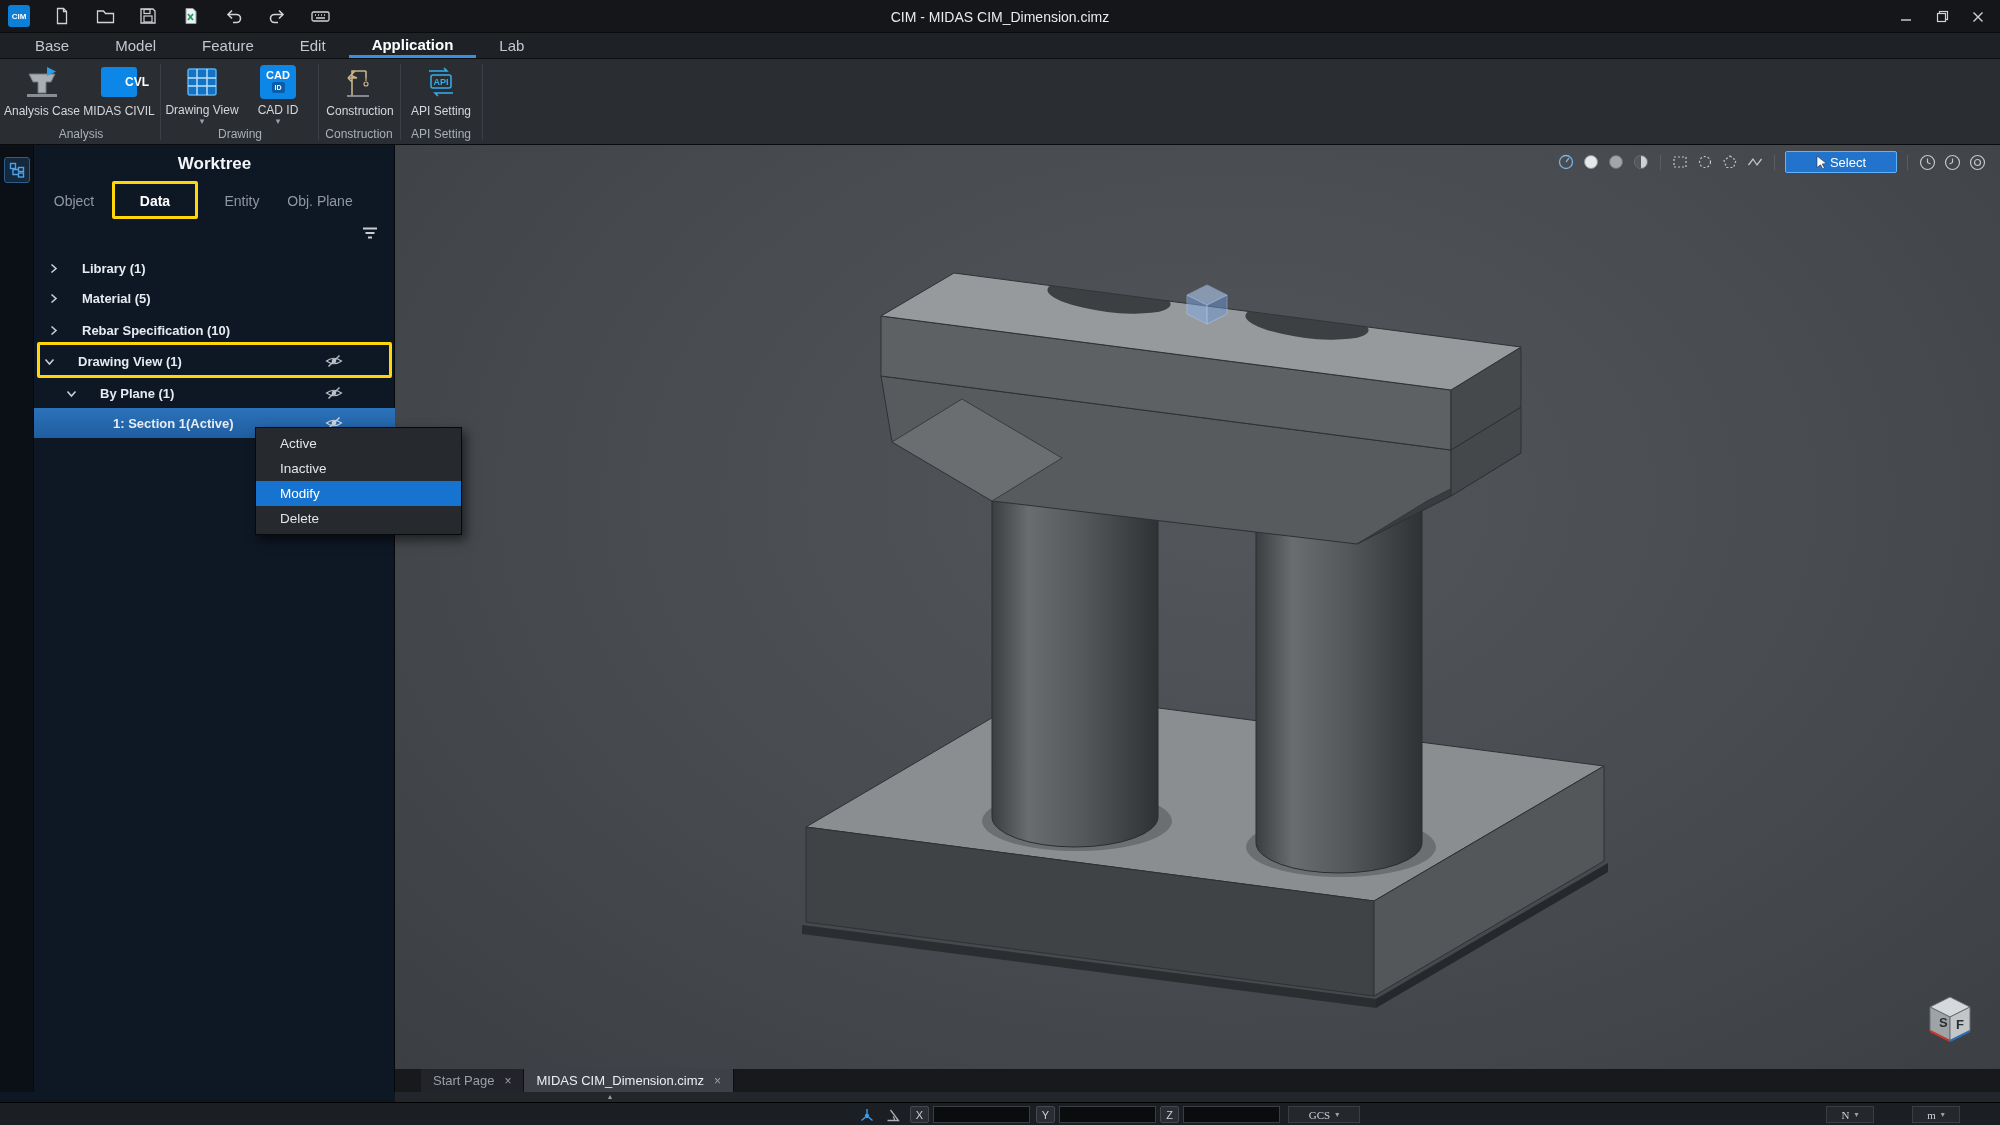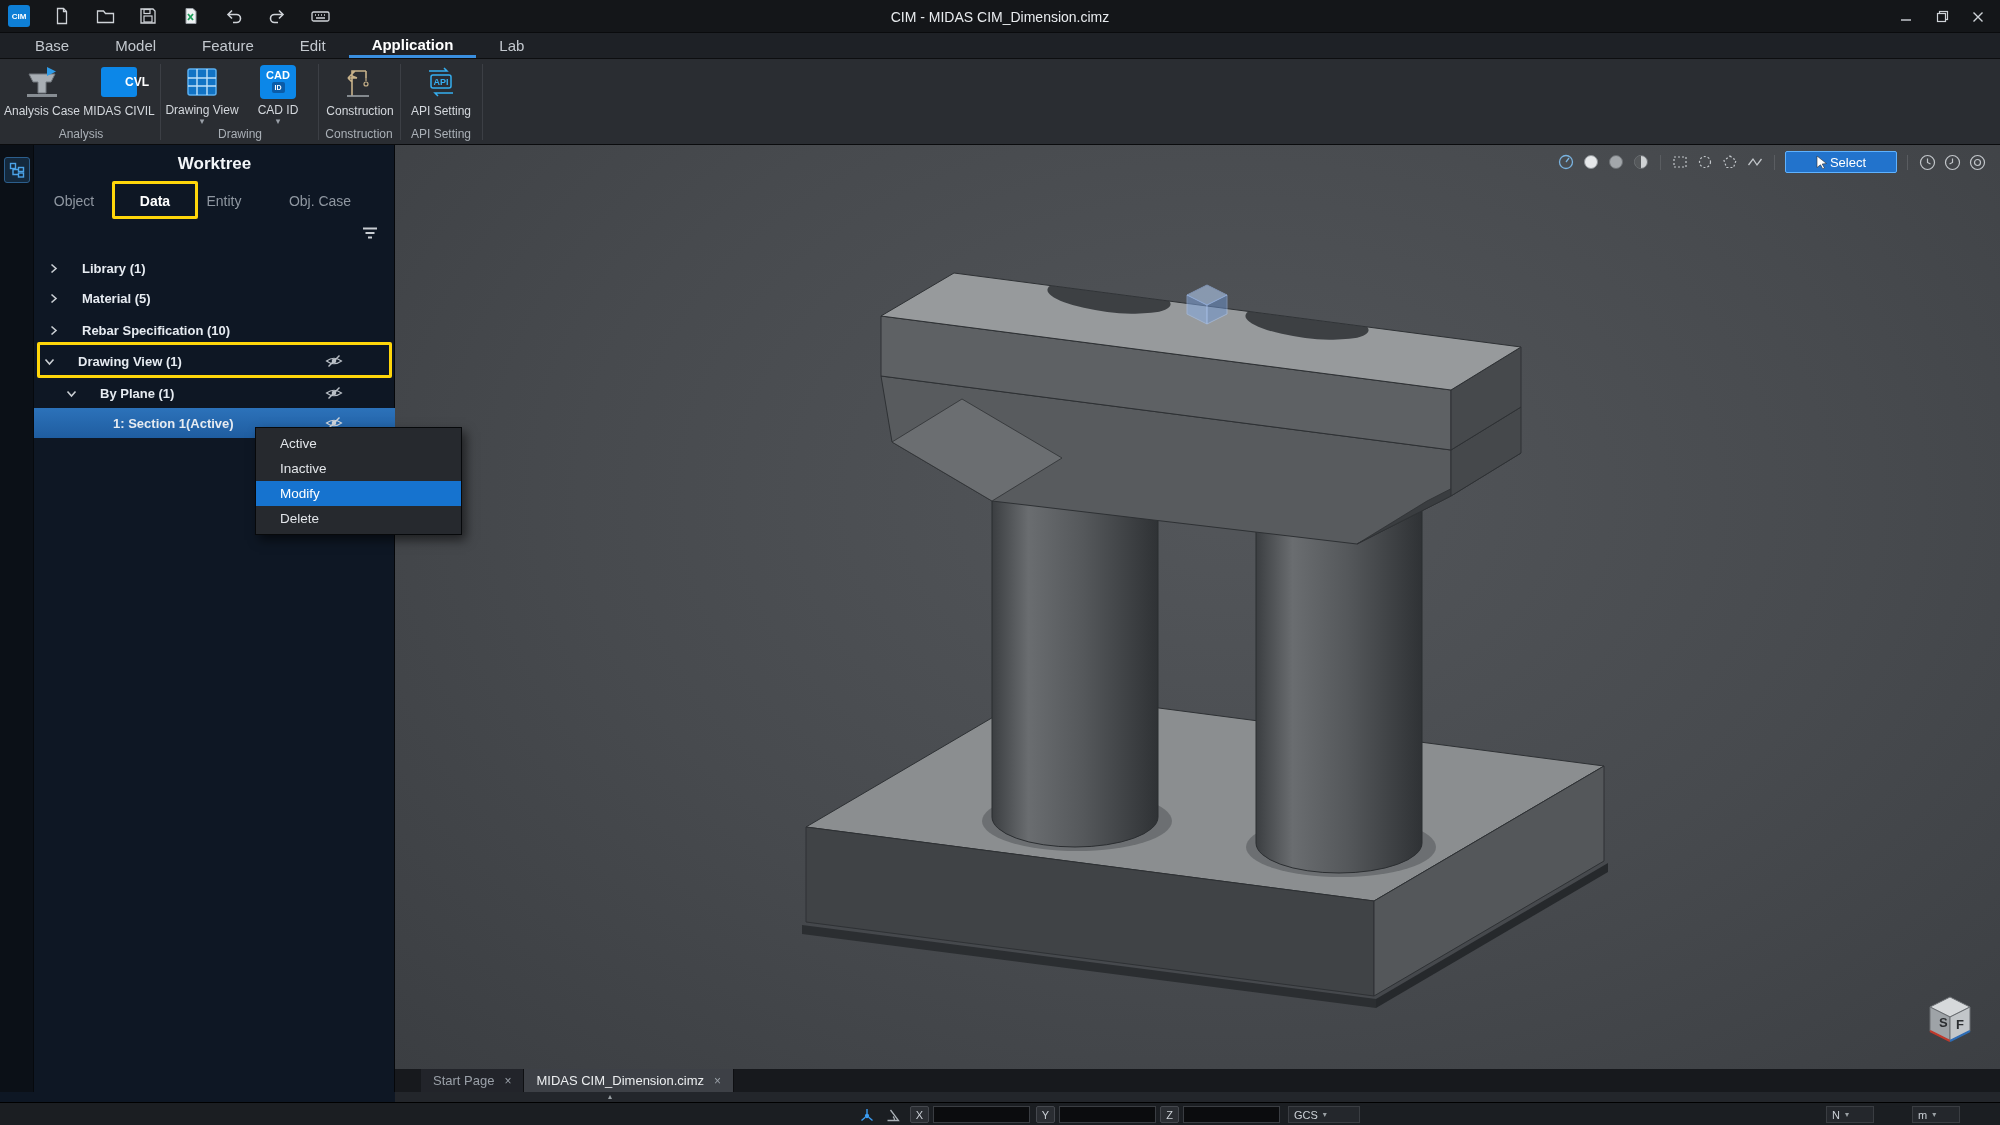--- a/index.html
+++ b/index.html
@@ -68,21 +68,21 @@
   .dtab { height:23px; display:flex; align-items:center; gap:10px; padding:0 12px; font-size:13px; color:#9aa0a8; background:#22242a; border-right:1px solid #0e0f12; }
   .dtab.active { background:#3d4046; color:#eceef0; }
   .dtab .x { font-size:12px; color:#9aa0a8; }
   
   .thinstrip { position:absolute; left:0; top:1092px; width:2000px; height:10px; background:#0e1724; }
   .thinstrip .right { position:absolute; left:395px; top:0; width:1605px; height:10px; background:#23262b; }
   .collapse-up { position:absolute; left:213px; top:0; font-size:8px; line-height:10px; color:#9aa0a4; }
   .statusbar { position:absolute; left:0; top:1102px; width:2000px; height:23px; background:#1b1e22; border-top:1px solid #000; }
   .keycap { position:absolute; top:3px; height:17px; background:#2a2d32; border:1px solid #45484e; border-radius:2px; font-size:11px; color:#ccd1d7; display:flex; align-items:center; justify-content:center; }
   .sfield { position:absolute; top:3px; height:17px; width:97px; background:#0b0c0e; border:1px solid #3a3d42; color:#d5d9dd; font-size:11px; padding:0 4px; font-family:"Liberation Sans",sans-serif; }
-  .ssel { position:absolute; top:3px; height:17px; background:#24272c; border:1px solid #3a3d42; border-radius:0; font-size:11px; color:#ccd1d7; display:flex; align-items:center; justify-content:flex-start; padding:0 5px; }
+  .ssel { position:absolute; top:3px; height:17px; background:#24272c; border:1px solid #3a3d42; border-radius:0; font-size:11px; color:#ccd1d7; display:flex; align-items:center; justify-content:center; padding:0 5px;font-family:Liberation Serif, serif; }
   .ssel .arr { font-size:8px; color:#9aa0a4; margin-left:5px; }
   .sico { position:absolute; top:3px; width:18px; height:18px; display:flex; align-items:center; justify-content:center; }
 </style>
 </head>
 <body>
 
 <div class="app">
 
   <div class="titlebar">
     <div class="tb-icons">
@@ -238,22 +238,22 @@
           <path d="M4 6.5 v6 h5.5 M4 7.5 h5.5"></path>
         </svg>
     </div>
   </div>
 
   <div class="panel">
     <div class="panel-title">Worktree</div>
     <div class="ptabs">
       <div class="ptab" style="left:9px;width:62px">Object</div>
       <div class="ptab active" style="left:90px;width:62px">Data</div>
-      <div class="ptab" style="left:159px;width:62px">Entity</div>
-      <div class="ptab" style="left:242px;width:88px">Obj. Case</div>
+      <div class="ptab" style="left:177px;width:62px">Entity</div>
+      <div class="ptab" style="left:242px;width:88px">Obj. Plane</div>
     </div>
     <div class="filter-row">
       <div class="filter-ic">
         <svg width="18" height="14" viewBox="0 0 18 14">
             <path d="M2 2.5 h14 M4.5 7 h9 M7 11.5 h4" stroke="#c8cdd2" stroke-width="1.8"></path>
           </svg>
       </div>
     </div>
     <div class="tree">
       <div class="trow" style="top:108px;padding-left:13px">

